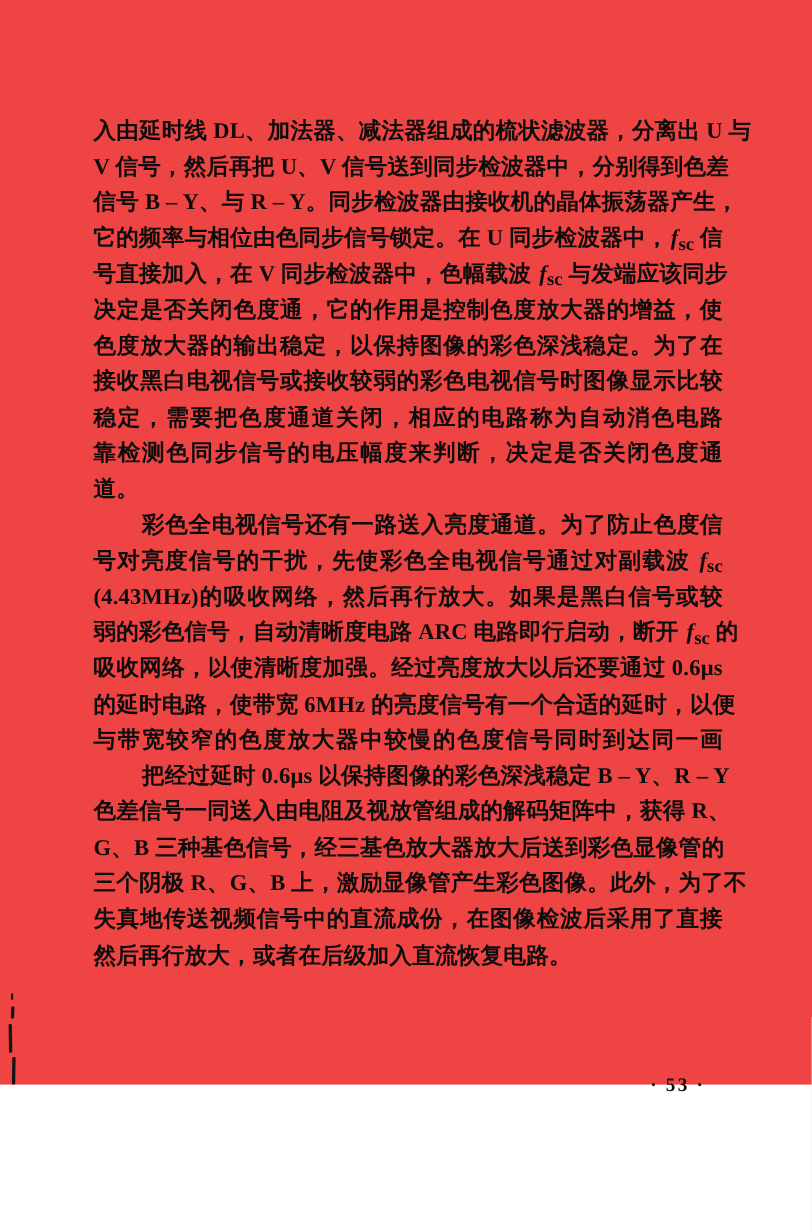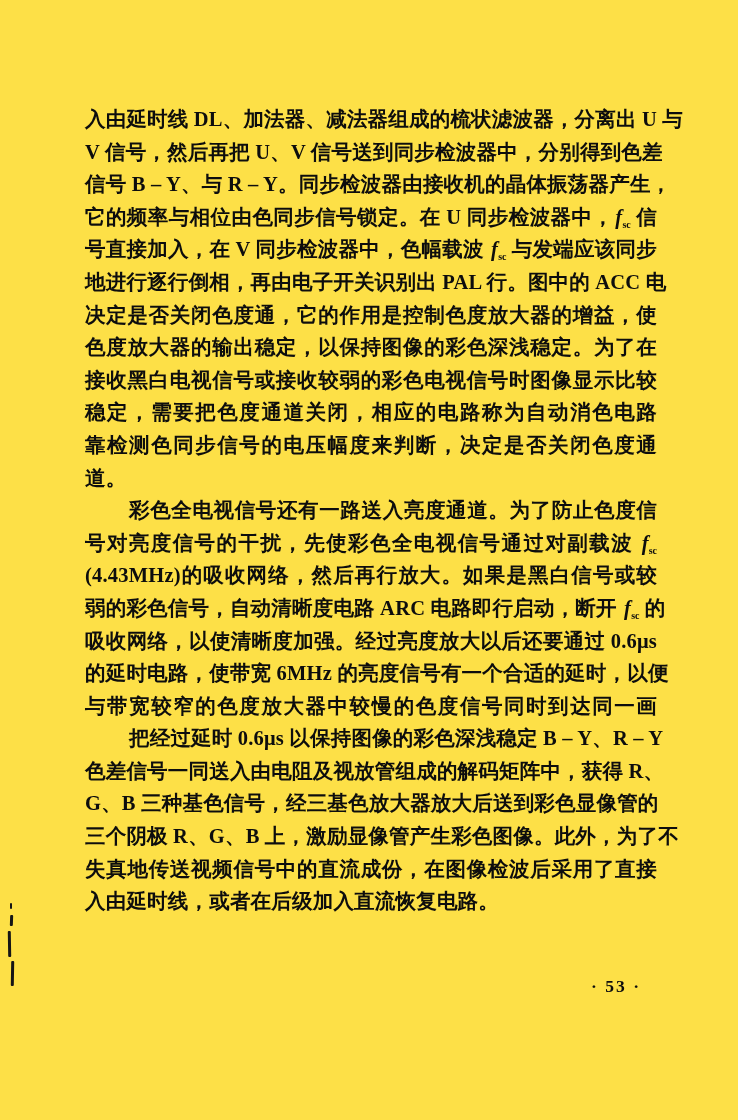--- a/index.html
+++ b/index.html
@@ -4,22 +4,22 @@
 <style>
   * { margin: 0; padding: 0; box-sizing: border-box; }
   html, body {
     width: 738px; height: 1120px;
     background: #ffffff;
     font-family: "Liberation Serif", "DejaVu Serif", serif;
     overflow: hidden;
   }
   .page {
     position: relative;
-    width: 738px; height: 1120px;
-    background: #fde047;
+    width: 738px; height: 986px;
+    background: #ef4444;
     color: #0d0d0d;
   }
   .text-block {
     position: absolute;
     left: 85px; top: 103px;
     width: 572px;
     font-size: 20.5px;
     font-weight: 600;
     color: #0d0d0d;
   }
@@ -37,21 +37,21 @@
   .line.ind {
     text-indent: 44px;
   }
   .var {
     font-family: "Liberation Serif", "DejaVu Serif", serif;
     font-style: italic;
     font-weight: 600;
     padding-left: 2px;
   }
   .subs {
-    font-size: 10px;
+    font-size: 17px;
     font-style: normal;
     vertical-align: -4px;
     letter-spacing: 0;
   }
   .page-number {
     position: absolute;
     right: 97px; top: 976px;
     font-size: 17.5px;
     font-weight: 700;
     letter-spacing: 2px;
@@ -68,40 +68,39 @@
 <body>
 
 <div class="page">
 
   <div class="text-block">
       <div class="line"><span>入由延时线 DL、加法器、减法器组成的梳状滤波器，分离出 U 与</span></div>
       <div class="line"><span>V 信号，然后再把 U、V 信号送到同步检波器中，分别得到色差</span></div>
       <div class="line"><span>信号 B – Y、与 R – Y。同步检波器由接收机的晶体振荡器产生，</span></div>
       <div class="line"><span>它的频率与相位由色同步信号锁定。在 U 同步检波器中，</span><span class="var">f</span><sub class="subs">sc</sub><span> 信</span></div>
       <div class="line"><span>号直接加入，在 V 同步检波器中，色幅载波 </span><span class="var">f</span><sub class="subs">sc</sub><span> 与发端应该同步</span></div>
-      <div class="line"><span>地进行逐行倒相，再由电子开关识别出 PAL 行。图中的 ACC 电</span></div>
       <div class="line"><span>决定是否关闭色度通，它的作用是控制色度放大器的增益，使</span></div>
       <div class="line"><span>色度放大器的输出稳定，以保持图像的彩色深浅稳定。为了在</span></div>
       <div class="line"><span>接收黑白电视信号或接收较弱的彩色电视信号时图像显示比较</span></div>
       <div class="line"><span>稳定，需要把色度通道关闭，相应的电路称为自动消色电路</span></div>
       <div class="line"><span>靠检测色同步信号的电压幅度来判断，决定是否关闭色度通</span></div>
       <div class="line end"><span>道。</span></div>
       <div class="line ind"><span>彩色全电视信号还有一路送入亮度通道。为了防止色度信</span></div>
       <div class="line"><span>号对亮度信号的干扰，先使彩色全电视信号通过对副载波 </span><span class="var">f</span><sub class="subs">sc</sub></div>
       <div class="line"><span>(4.43MHz)的吸收网络，然后再行放大。如果是黑白信号或较</span></div>
       <div class="line"><span>弱的彩色信号，自动清晰度电路 ARC 电路即行启动，断开 </span><span class="var">f</span><sub class="subs">sc</sub><span> 的</span></div>
       <div class="line"><span>吸收网络，以使清晰度加强。经过亮度放大以后还要通过 0.6μs</span></div>
       <div class="line"><span>的延时电路，使带宽 6MHz 的亮度信号有一个合适的延时，以便</span></div>
       <div class="line"><span>与带宽较窄的色度放大器中较慢的色度信号同时到达同一画</span></div>
       <div class="line ind"><span>把经过延时 0.6μs 以保持图像的彩色深浅稳定 B – Y、R – Y</span></div>
       <div class="line"><span>色差信号一同送入由电阻及视放管组成的解码矩阵中，获得 R、</span></div>
       <div class="line"><span>G、B 三种基色信号，经三基色放大器放大后送到彩色显像管的</span></div>
       <div class="line"><span>三个阴极 R、G、B 上，激励显像管产生彩色图像。此外，为了不</span></div>
       <div class="line"><span>失真地传送视频信号中的直流成份，在图像检波后采用了直接</span></div>
-      <div class="line end"><span>入由延时线，或者在后级加入直流恢复电路。</span></div>
+      <div class="line end"><span>然后再行放大，或者在后级加入直流恢复电路。</span></div>
     </div>
 
   <div class="page-number">· 53 ·</div>
 
   <div class="mark m1"></div>
   <div class="mark m2"></div>
   <div class="mark m3"></div>
   <div class="mark m4"></div>
 
 </div>

